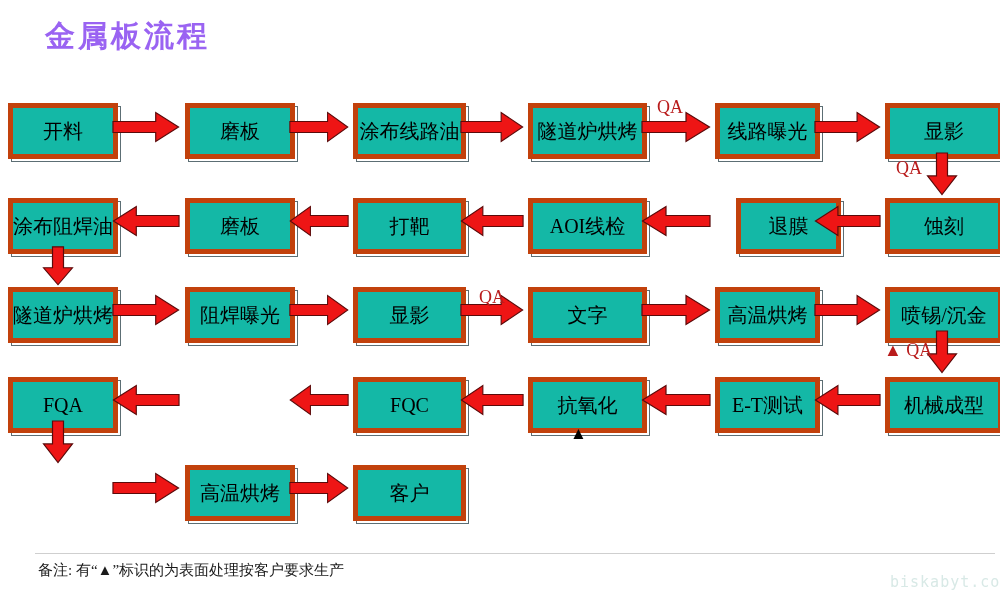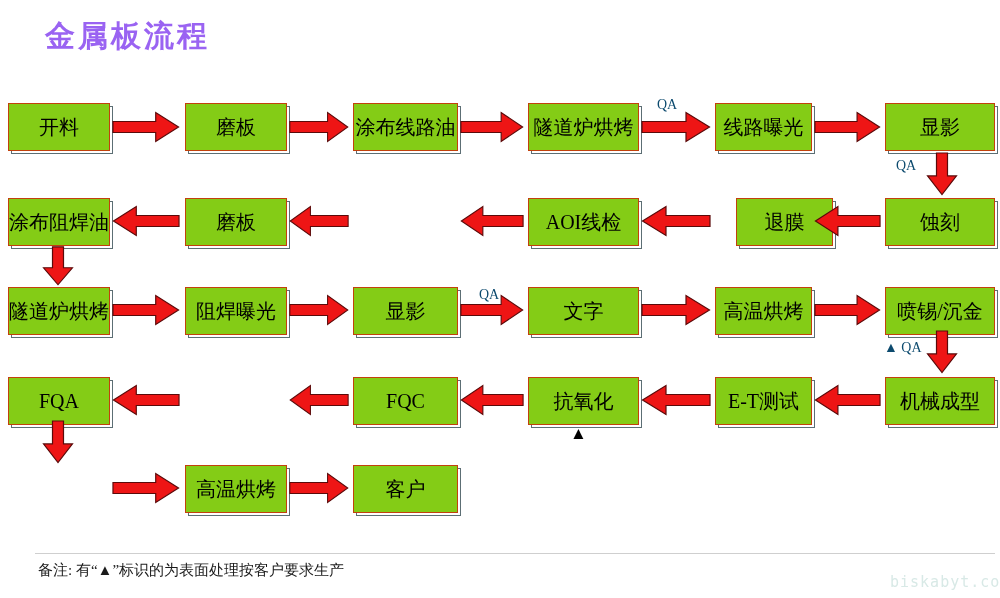--- a/index.html
+++ b/index.html
@@ -9,29 +9,29 @@
     overflow:hidden;
   }
   .stage{position:absolute;inset:0;text-decoration:underline;}
   .title{
     position:absolute;left:45px;top:16px;
     font-size:30px;font-weight:bold;color:#9a63f2;
     letter-spacing:3px;margin:0;
   }
   .box{
     position:absolute;height:46px;
-    background:#84cc16;
-    border:1px solid #c2410c;
+    background:#14b8a6;
+    border:5px solid #c2410c;
     box-shadow:3px 3px 0 -1px #ffffff, 3px 3px 0 0 #5c6e74;
     display:flex;align-items:center;justify-content:center;
     font-size:20px;color:#000;white-space:nowrap;
   }
   .arr{position:absolute;display:block;}
   .qa-label{
-    position:absolute;font-size:14px;color:#0c4a6e;
+    position:absolute;font-size:18px;color:#b91c1c;
     font-family:"Liberation Serif","DejaVu Serif",serif;
     white-space:nowrap;
   }
   .tri{
     position:absolute;font-size:17px;color:#000;white-space:nowrap;
   }
   .divider{
     position:absolute;left:35px;top:553px;width:960px;height:1px;
     background:#cfcfcf;
   }
@@ -54,20 +54,21 @@
 
   <div class="box" style="left:8px;top:103px;width:100px">开料</div>
   <div class="box" style="left:185px;top:103px;width:100px">磨板</div>
   <div class="box" style="left:353px;top:103px;width:103px">涂布线路油</div>
   <div class="box" style="left:528px;top:103px;width:109px">隧道炉烘烤</div>
   <div class="box" style="left:715px;top:103px;width:95px">线路曝光</div>
   <div class="box" style="left:885px;top:103px;width:108px">显影</div>
 
   <div class="box" style="left:8px;top:198px;width:100px">涂布阻焊油</div>
   <div class="box" style="left:185px;top:198px;width:100px">磨板</div>
+  <div class="box" style="left:353px;top:198px;width:103px">打靶</div>
   <div class="box" style="left:528px;top:198px;width:109px">AOI线检</div>
   <div class="box" style="left:736px;top:198px;width:95px">退膜</div>
   <div class="box" style="left:885px;top:198px;width:108px">蚀刻</div>
 
   <div class="box" style="left:8px;top:287px;width:100px">隧道炉烘烤</div>
   <div class="box" style="left:185px;top:287px;width:100px">阻焊曝光</div>
   <div class="box" style="left:353px;top:287px;width:103px">显影</div>
   <div class="box" style="left:528px;top:287px;width:109px">文字</div>
   <div class="box" style="left:715px;top:287px;width:95px">高温烘烤</div>
   <div class="box" style="left:885px;top:287px;width:108px">喷锡/沉金</div>

